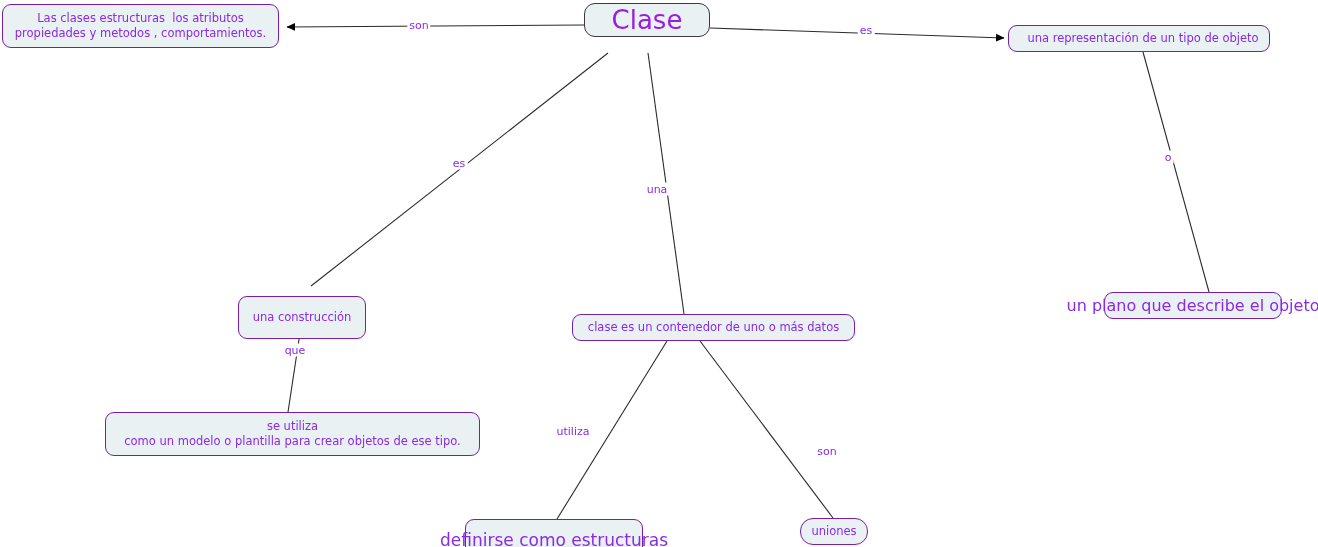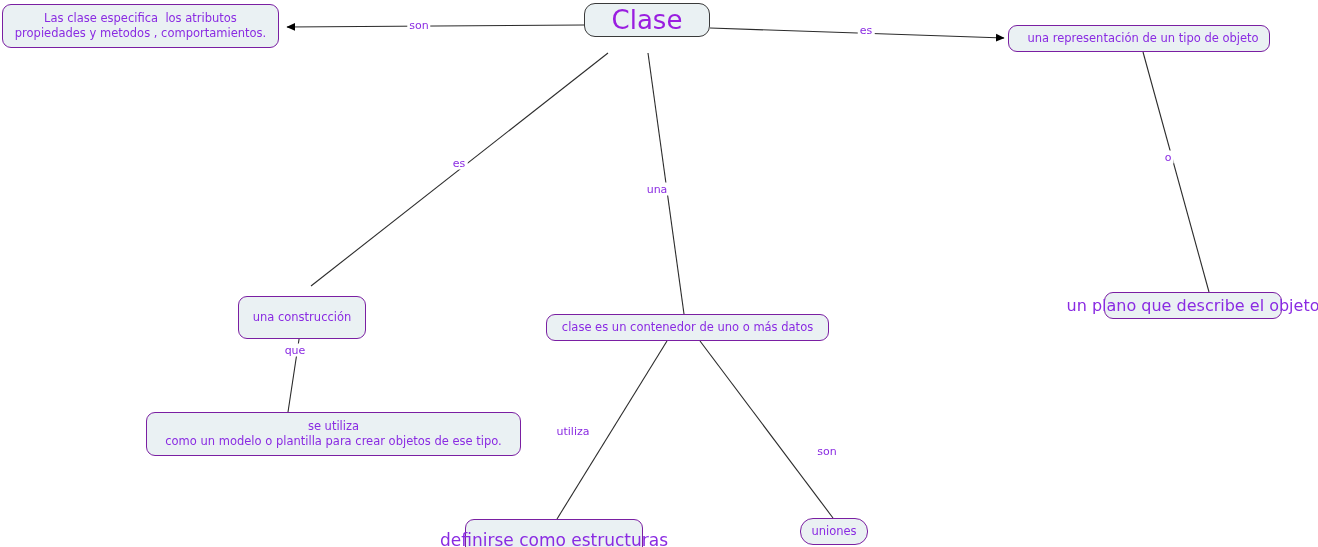--- a/index.html
+++ b/index.html
@@ -71,27 +71,27 @@
         <line x1="608" y1="53" x2="311" y2="286" stroke="#2b2b2b" stroke-width="1.1"></line>
         <line x1="648" y1="53" x2="684" y2="314" stroke="#2b2b2b" stroke-width="1.1"></line>
         <line x1="303" y1="313" x2="288" y2="412" stroke="#2b2b2b" stroke-width="1.1"></line>
         <line x1="667" y1="341" x2="557" y2="519" stroke="#2b2b2b" stroke-width="1.1"></line>
         <line x1="700" y1="341" x2="833" y2="518" stroke="#2b2b2b" stroke-width="1.1"></line>
         <line x1="1143" y1="52" x2="1209" y2="292" stroke="#2b2b2b" stroke-width="1.1"></line>
       </g>
   </svg>
   <div id="nodes-layer">
       <div class="node root" style="left: 584px; top: 3px; width: 126px; height: 34px; font-size: 26px;"><span>Clase</span></div>
-      <div class="node" style="left: 2px; top: 4px; width: 277px; height: 44px; font-size: 11.5px;"><span>Las clase especifica  los atributos
+      <div class="node" style="left: 2px; top: 4px; width: 277px; height: 44px; font-size: 11.5px;"><span>Las clases estructuras  los atributos
 propiedades y metodos , comportamientos.</span></div>
       <div class="node" style="left: 1008px; top: 25px; width: 262px; height: 27px; font-size: 11.5px; padding-left: 8px;"><span>una representación de un tipo de objeto</span></div>
       <div class="node" style="left: 238px; top: 296px; width: 128px; height: 43px; font-size: 11.5px;"><span>una construcción</span></div>
-      <div class="node" style="left: 546px; top: 314px; width: 283px; height: 27px; font-size: 11.5px;"><span>clase es un contenedor de uno o más datos</span></div>
+      <div class="node" style="left: 572px; top: 314px; width: 283px; height: 27px; font-size: 11.5px;"><span>clase es un contenedor de uno o más datos</span></div>
       <div class="node" style="left: 1104px; top: 292px; width: 178px; height: 27px; font-size: 16px;"><span>un plano que describe el objeto</span></div>
-      <div class="node" style="left: 105px; top: 412px; width: 375px; height: 44px; font-size: 11.5px; margin-left: 41px;"><span>se utiliza
+      <div class="node" style="left: 105px; top: 412px; width: 375px; height: 44px; font-size: 11.5px;"><span>se utiliza
 como un modelo o plantilla para crear objetos de ese tipo.</span></div>
       <div class="node" style="left: 465px; top: 519px; width: 178px; height: 42px; font-size: 17px;"><span>definirse como estructuras</span></div>
       <div class="node" style="left: 800px; top: 518px; width: 68px; height: 27px; font-size: 11.5px; border-radius: 13px;"><span>uniones</span></div>
     </div>
   <div id="labels-layer">
       <div class="link-label" style="left: 419px; top: 25px; color: rgb(138, 43, 226);">son</div>
       <div class="link-label" style="left: 866px; top: 30px; color: rgb(138, 43, 226);">es</div>
       <div class="link-label" style="left: 459px; top: 163px; color: rgb(138, 43, 226);">es</div>
       <div class="link-label" style="left: 657px; top: 189px; color: rgb(138, 43, 226);">una</div>
       <div class="link-label" style="left: 295px; top: 350px; color: rgb(138, 43, 226); text-align: center;">que</div>

